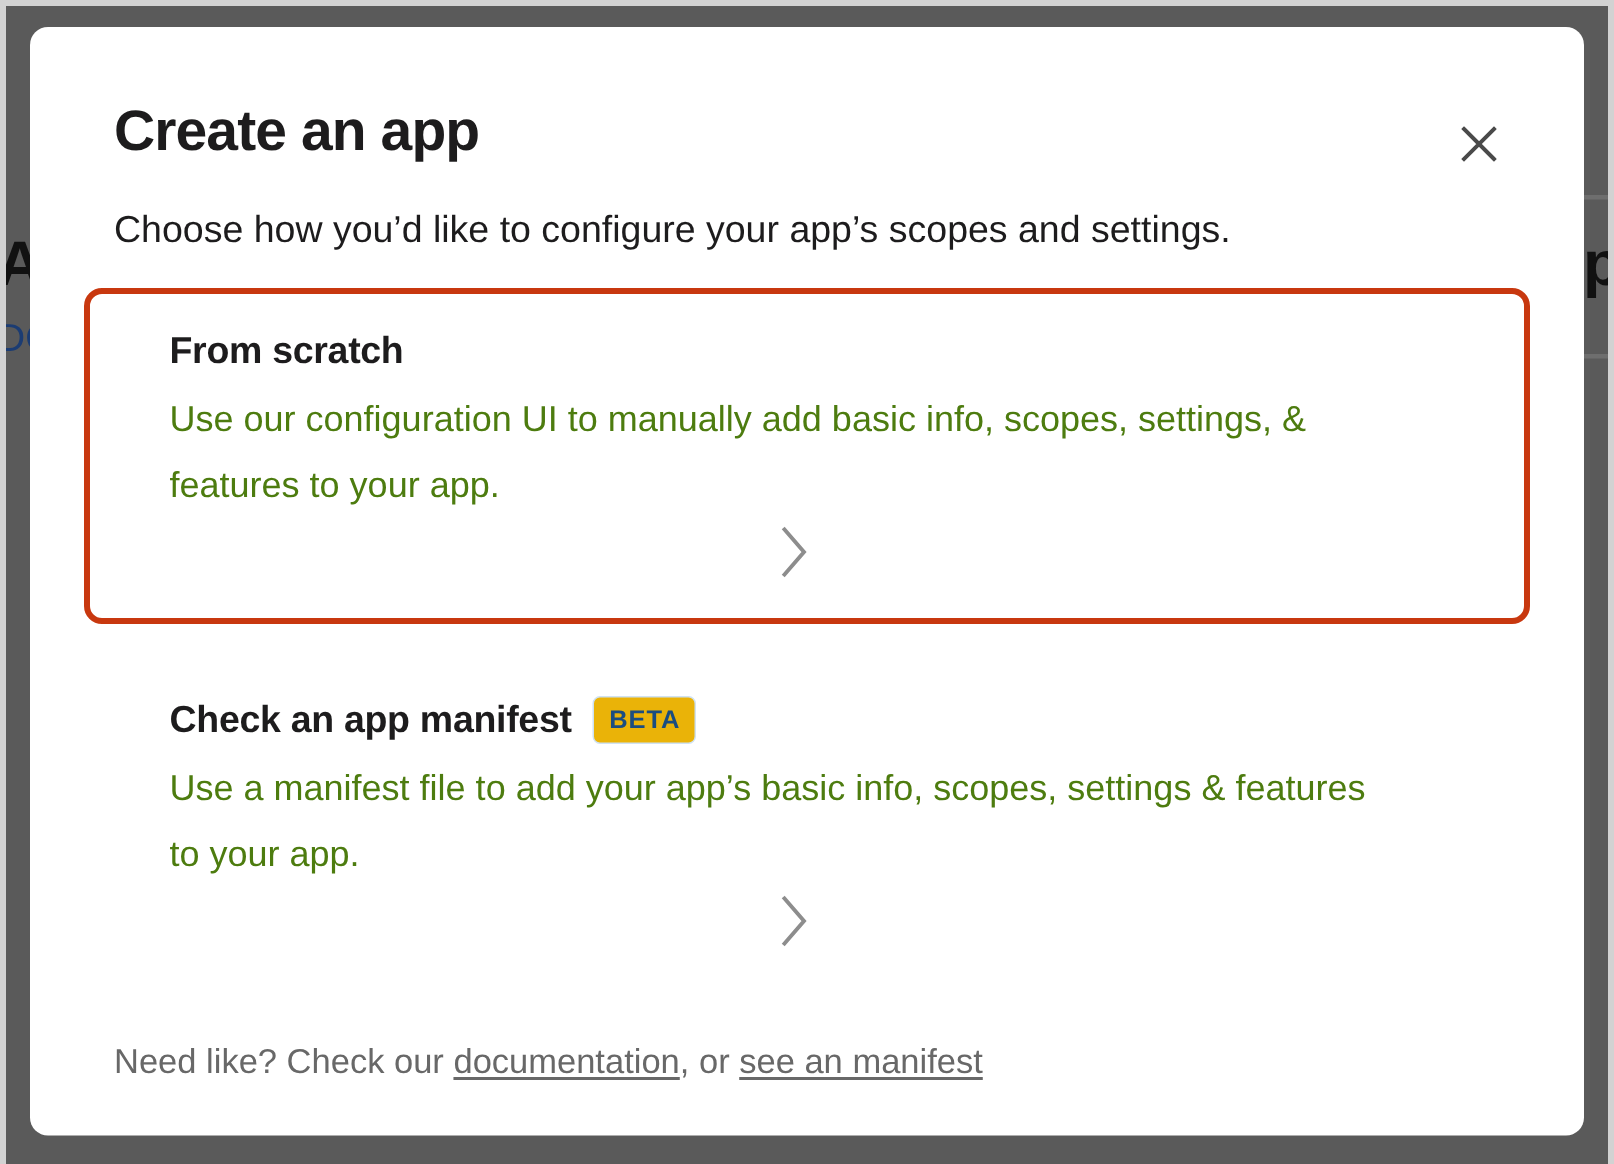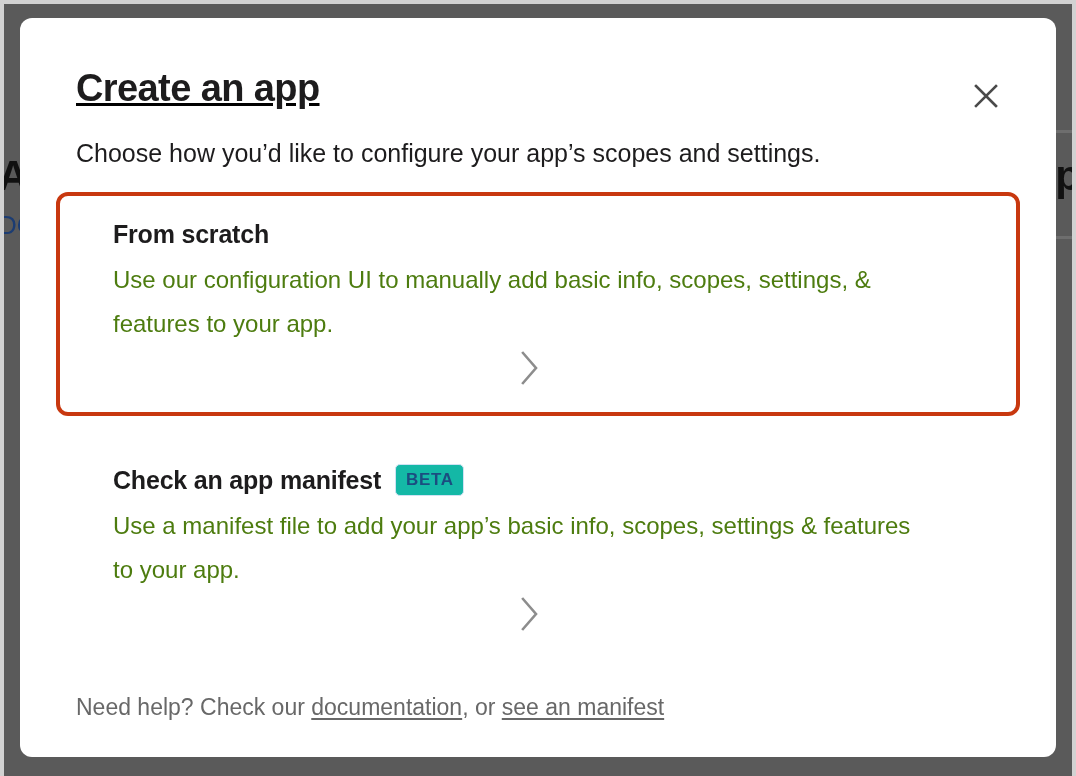--- a/index.html
+++ b/index.html
@@ -78,21 +78,20 @@
     height: 739px;
     background: #ffffff;
     border-radius: 12px;
     box-sizing: border-box;
     padding: 0;
   }
 
   .modal-header {
     position: relative;
     padding: 48px 56px 0 56px;
-    text-decoration: underline;
   }
   .modal-title {
     font-size: 38px;
     line-height: 44px;
     font-weight: bold;
     color: #1d1c1d;
     letter-spacing: -0.6px;
     margin: 0;
   }
   .close-button {
@@ -156,21 +155,21 @@
     color: #1d1c1d;
     letter-spacing: -0.2px;
   }
   .badge {
     display: inline-block;
     font-size: 17px;
     line-height: 18px;
     font-weight: bold;
     letter-spacing: 0.6px;
     color: #1b4d80;
-    background: #14b8a6;
+    background: #eab308;
     border: 1px solid #cfe2f3;
     border-radius: 5px;
     padding: 6px 9px 6px 10px;
   }
   .option-desc {
     margin-top: 8px;
     font-size: 24px;
     line-height: 44px;
     color: #4d7c0f;
     max-width: 820px;
@@ -259,17 +258,17 @@
         <div class="chevron">
           <svg width="22" height="36" viewBox="0 0 22 36" aria-hidden="true">
             <path d="M4 3 L17 18 L4 33" stroke="#8d8d8d" stroke-width="2.6" fill="none" stroke-linecap="square" stroke-linejoin="miter"></path>
           </svg>
         </div>
       </div>
 
     </div>
 
     <div class="footer">
-      <span>Need help? Check our </span><a href="#">documentation</a><span>, or </span><a href="#">see an manifest</a>
+      <span>Need like? Check our </span><a href="#">documentation</a><span>, or </span><a href="#">see an manifest</a>
     </div>
 
   </div>
 </div>
 
 </body></html>

